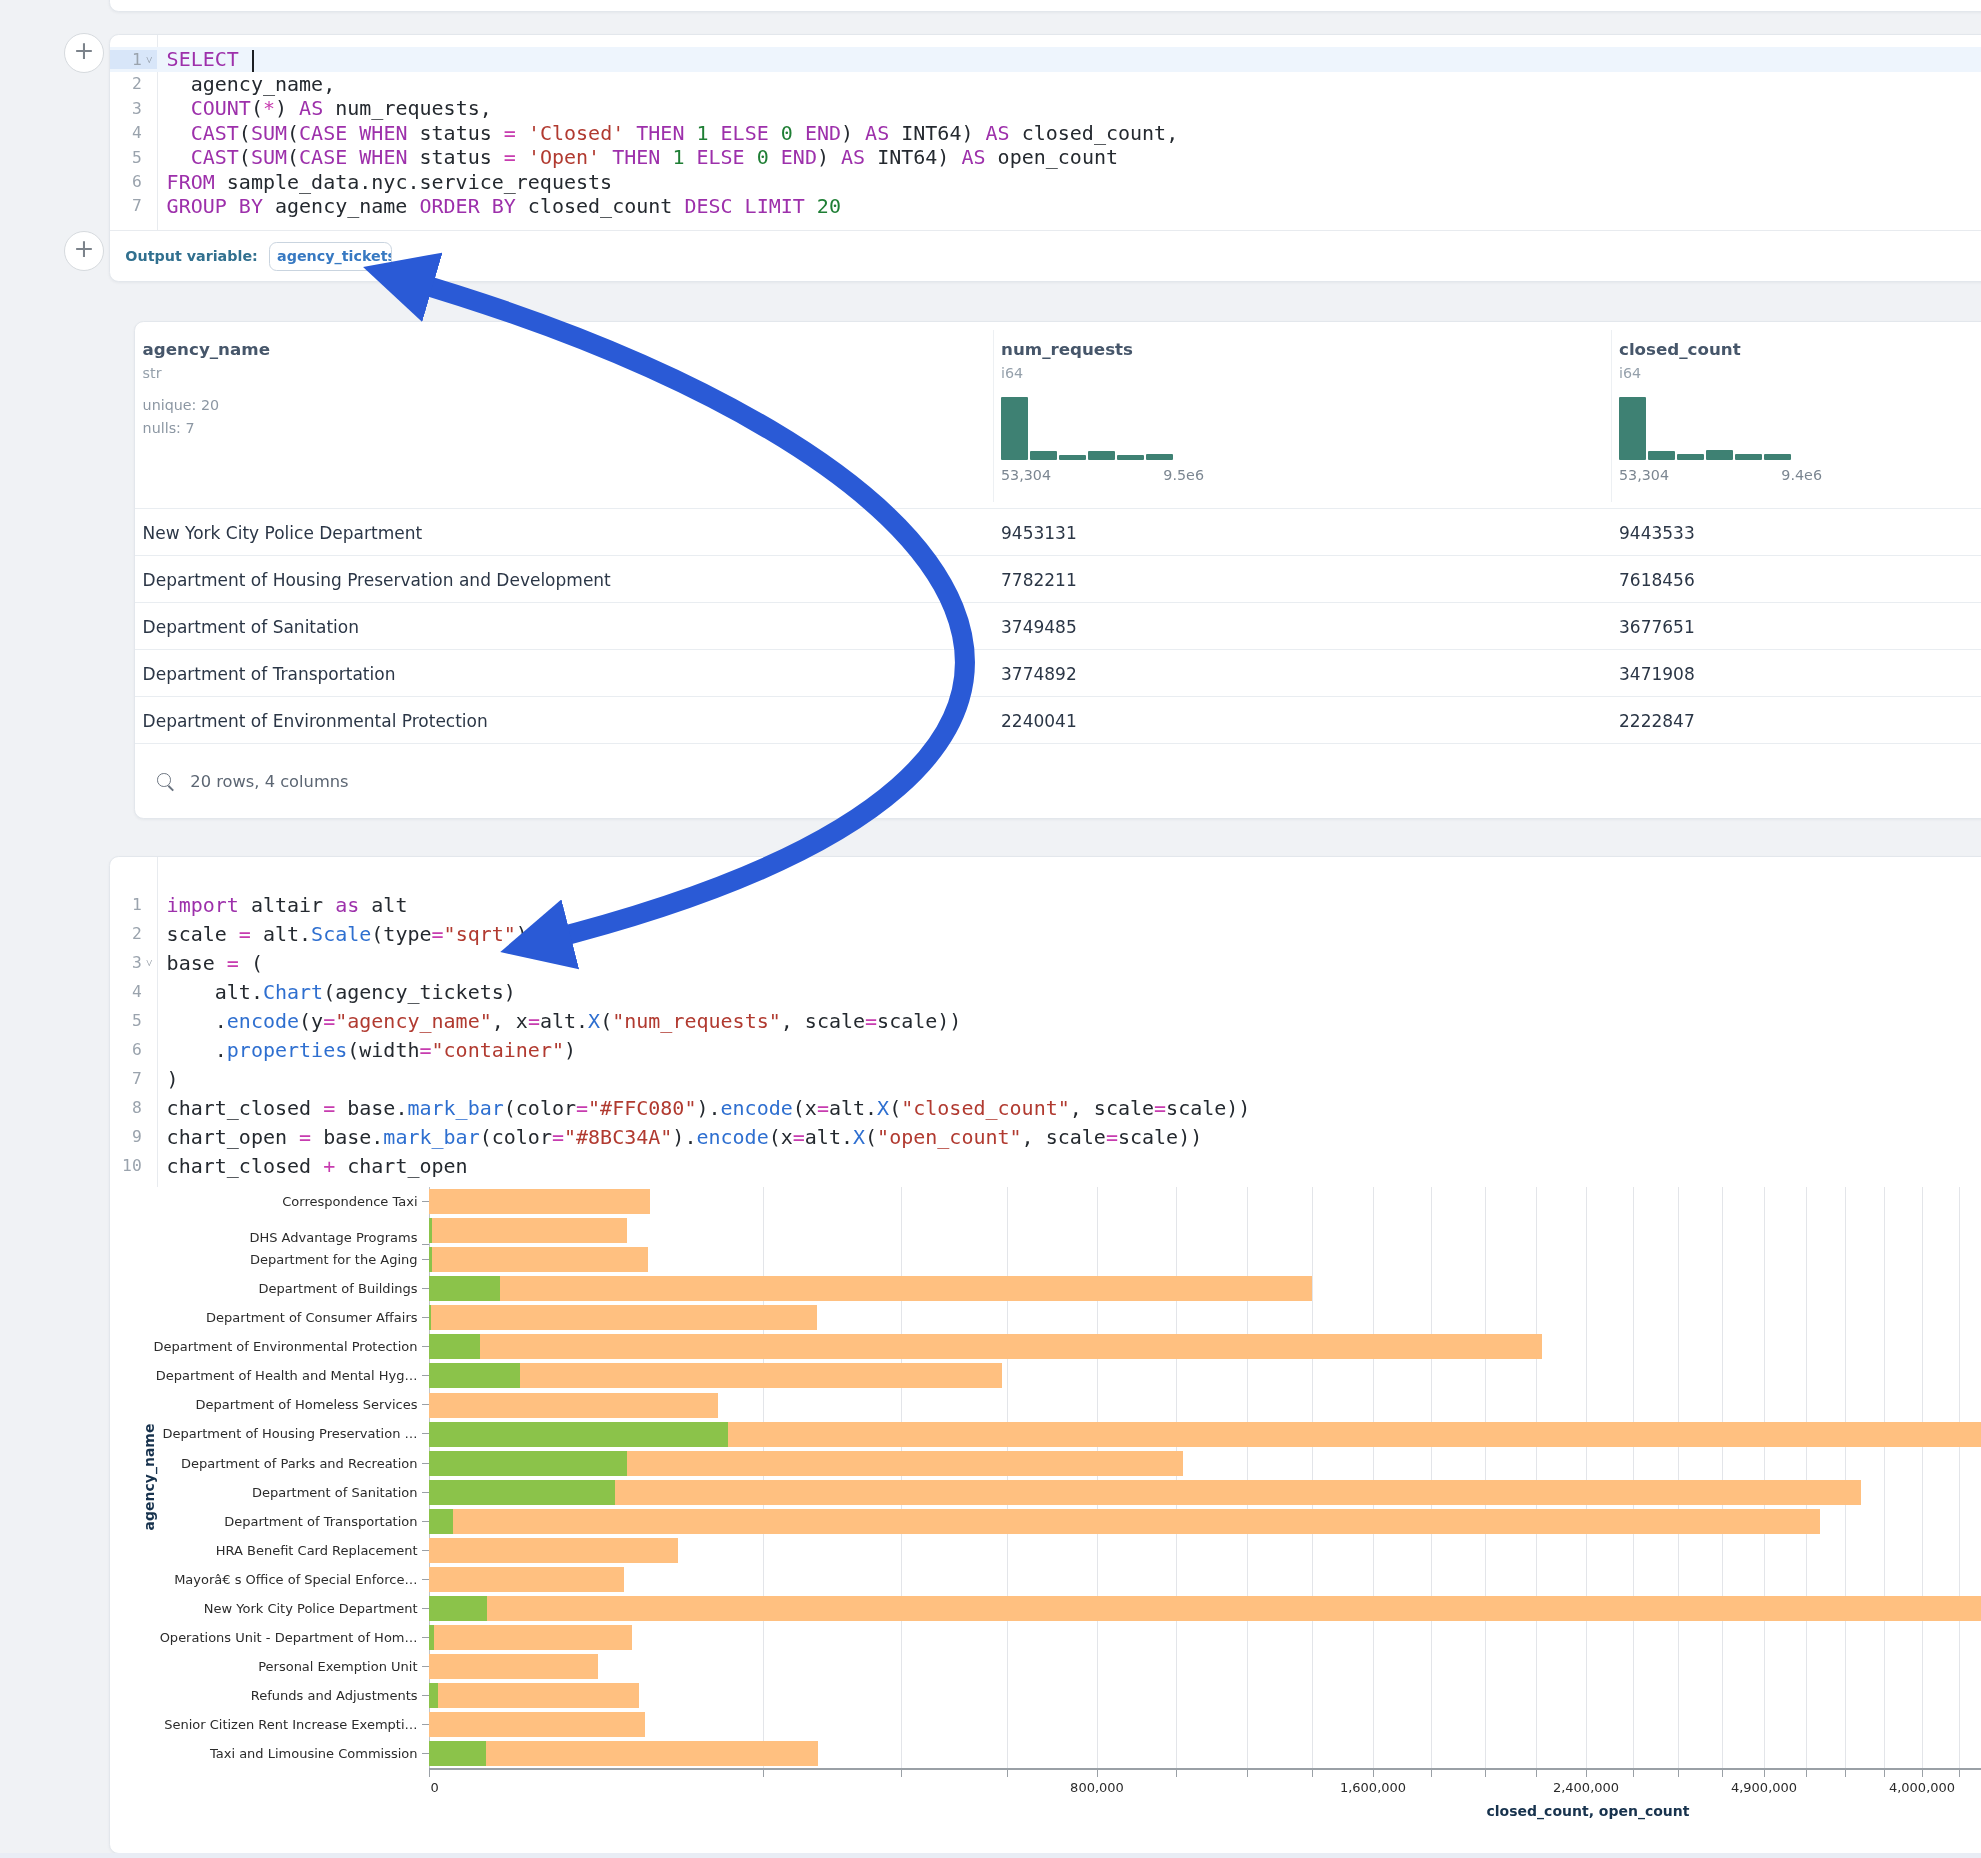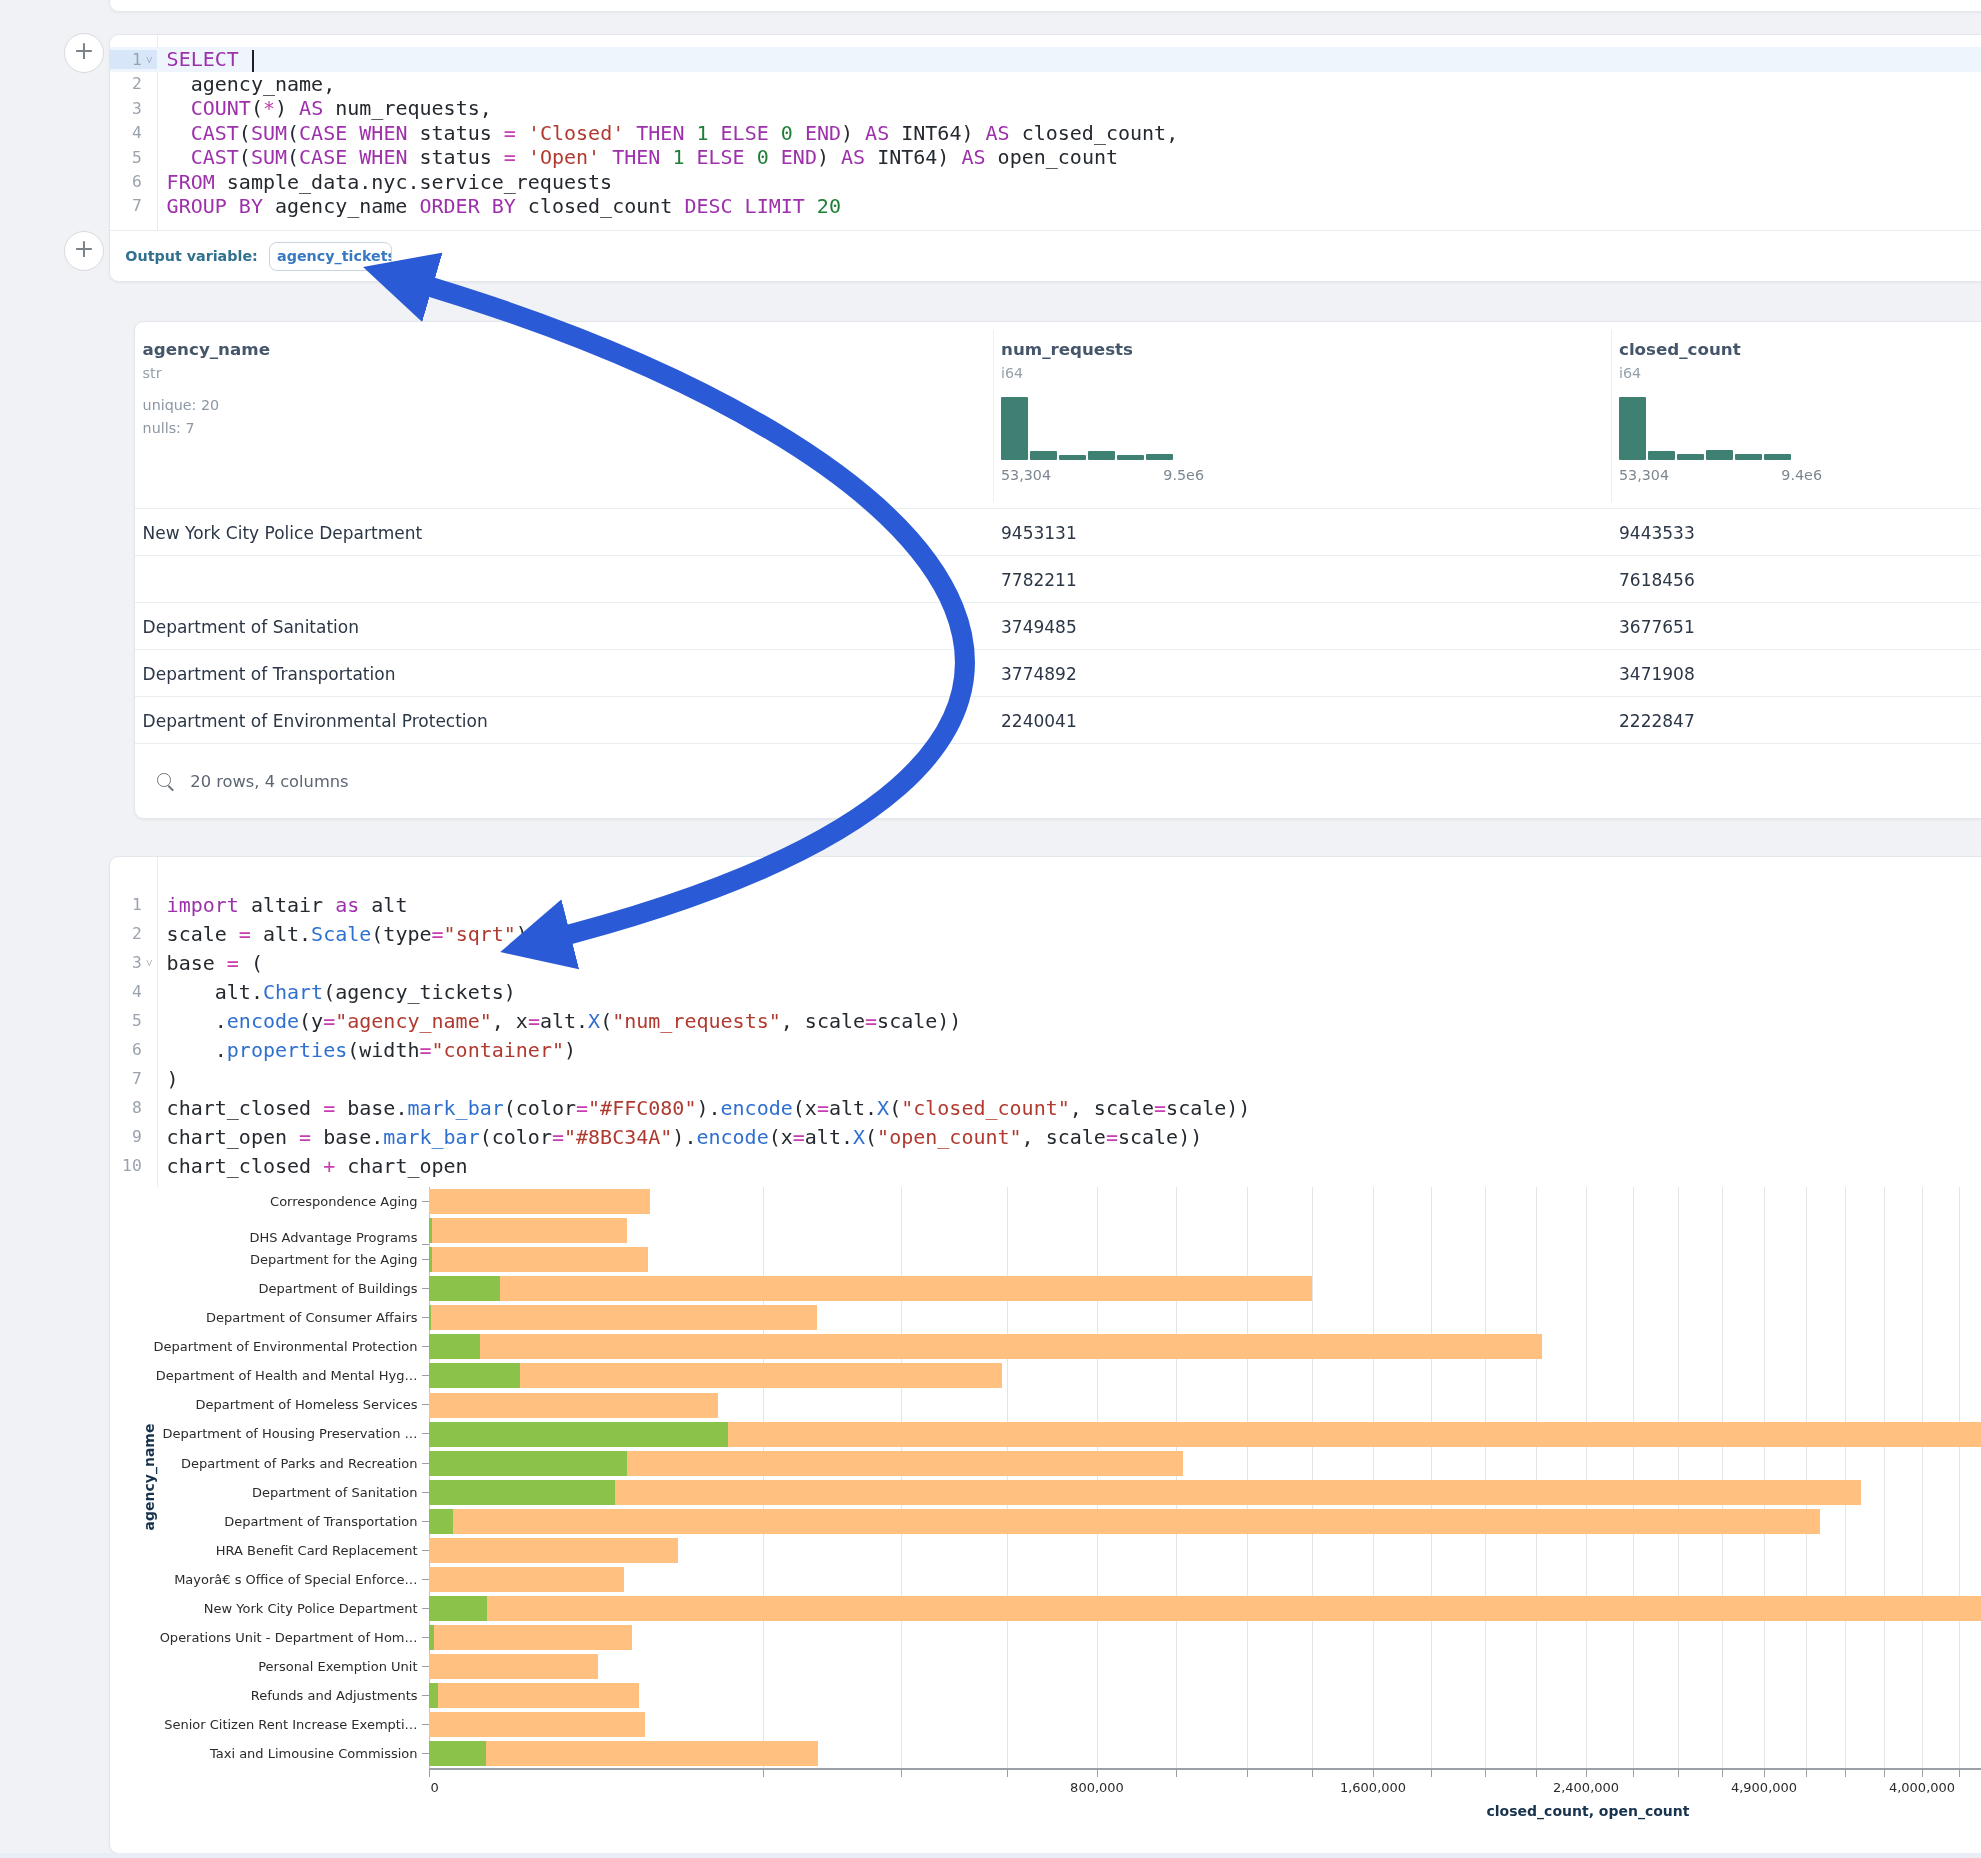--- a/index.html
+++ b/index.html
@@ -140,20 +140,21 @@
         </div>
       </div>
     </div>
   <div id="table-rows">
       <div class="t-row" style="top: 186px;">
         <div style="left: 7.6px;">New York City Police Department</div>
         <div style="left: 866px;">9453131</div>
         <div style="left: 1484px;">9443533</div>
       </div>
       <div class="t-row" style="top: 233px;">
+        <div style="left: 7.6px;">Department of Housing Preservation and Development</div>
         <div style="left: 866px;">7782211</div>
         <div style="left: 1484px;">7618456</div>
       </div>
       <div class="t-row" style="top: 280px;">
         <div style="left: 7.6px;">Department of Sanitation</div>
         <div style="left: 866px;">3749485</div>
         <div style="left: 1484px;">3677651</div>
       </div>
       <div class="t-row" style="top: 327px;">
         <div style="left: 7.6px;">Department of Transportation</div>
@@ -186,21 +187,21 @@
       <div class="code-line"><span class="gutter"><span class="num">6</span><span class="fold"> </span></span><span class="code-text"><span class="p">    .</span><span class="f">properties</span><span class="p">(width</span><span class="o">=</span><span class="s">"container"</span><span class="p">)</span></span></div>
       <div class="code-line"><span class="gutter"><span class="num">7</span><span class="fold"> </span></span><span class="code-text"><span class="p">)</span></span></div>
       <div class="code-line"><span class="gutter"><span class="num">8</span><span class="fold"> </span></span><span class="code-text"><span class="p">chart_closed </span><span class="o">=</span><span class="p"> base.</span><span class="f">mark_bar</span><span class="p">(color</span><span class="o">=</span><span class="s">"#FFC080"</span><span class="p">).</span><span class="f">encode</span><span class="p">(x</span><span class="o">=</span><span class="p">alt.</span><span class="f">X</span><span class="p">(</span><span class="s">"closed_count"</span><span class="p">, scale</span><span class="o">=</span><span class="p">scale))</span></span></div>
       <div class="code-line"><span class="gutter"><span class="num">9</span><span class="fold"> </span></span><span class="code-text"><span class="p">chart_open </span><span class="o">=</span><span class="p"> base.</span><span class="f">mark_bar</span><span class="p">(color</span><span class="o">=</span><span class="s">"#8BC34A"</span><span class="p">).</span><span class="f">encode</span><span class="p">(x</span><span class="o">=</span><span class="p">alt.</span><span class="f">X</span><span class="p">(</span><span class="s">"open_count"</span><span class="p">, scale</span><span class="o">=</span><span class="p">scale))</span></span></div>
       <div class="code-line"><span class="gutter"><span class="num">10</span><span class="fold"> </span></span><span class="code-text"><span class="p">chart_closed </span><span class="o">+</span><span class="p"> chart_open</span></span></div>
     </div>
 
   <div>
     <div id="ylabels" style="left:0;top:330px;width:319px;height:581px;">
         <div class="y-row" style="top: 0px; height: 29px;">
-          <span class="lbl">Correspondence Aging</span>
+          <span class="lbl">Correspondence Taxi</span>
           <span class="tick"></span>
         </div>
         <div class="y-row" style="top: 29px; height: 29px; align-items: flex-end;">
           <span class="lbl">DHS Advantage Programs</span>
           <span class="tick"></span>
         </div>
         <div class="y-row" style="top: 58px; height: 29px;">
           <span class="lbl">Department for the Aging</span>
           <span class="tick"></span>
         </div>

